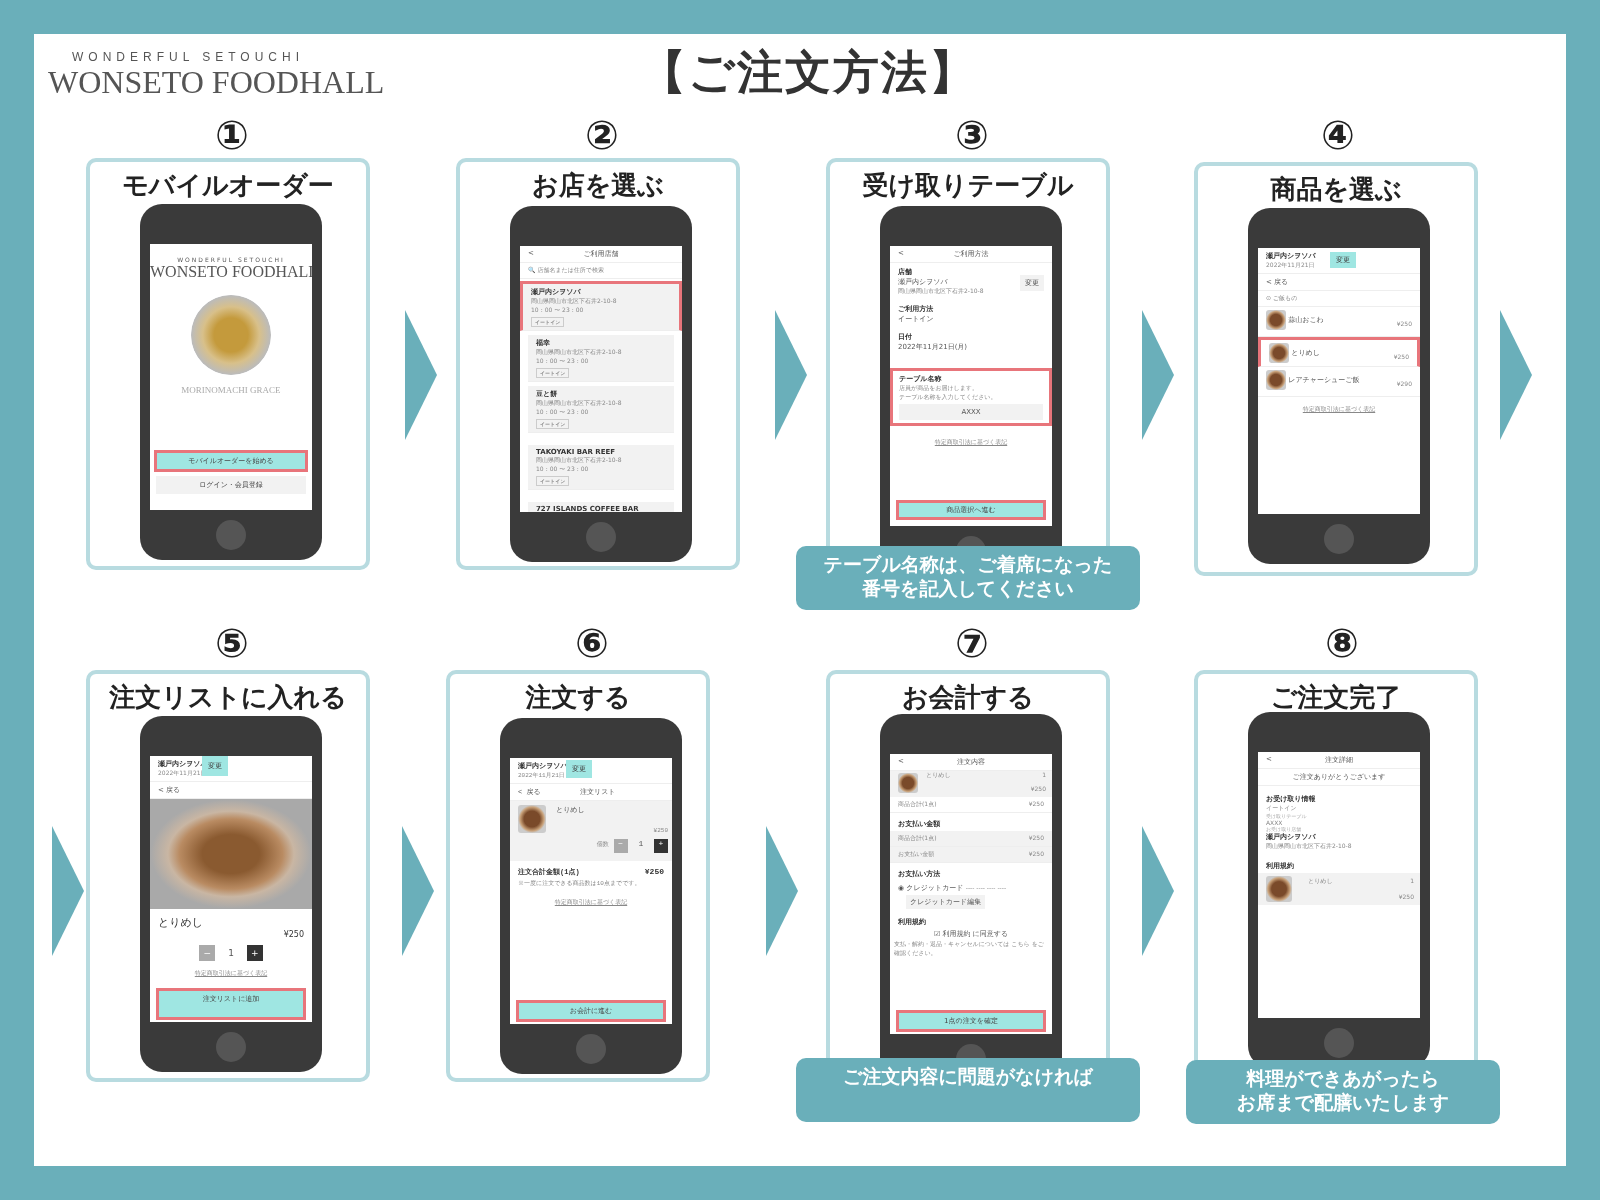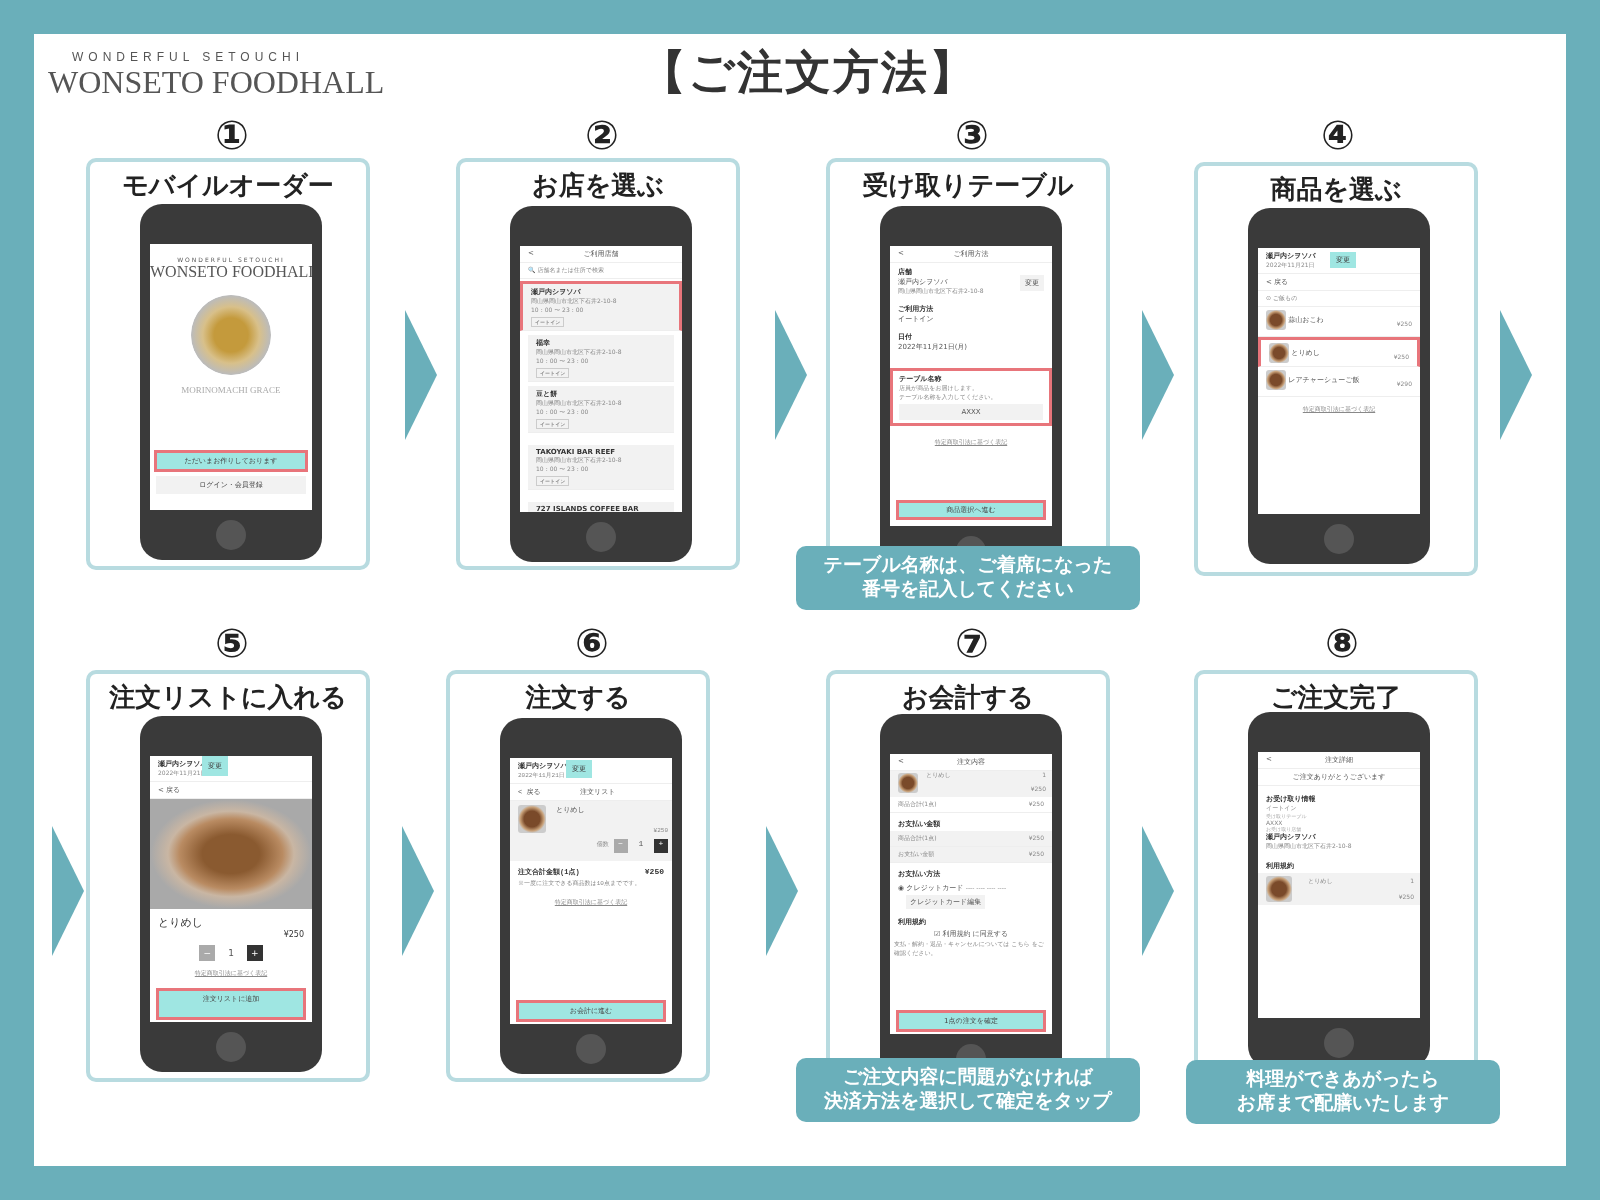--- a/index.html
+++ b/index.html
@@ -66,21 +66,21 @@
 
 <div class="step-num" style="left:192px;top:112px;">①</div>
 <div class="step-card" style="left:86px;top:158px;width:284px;height:412px;">
   <div class="step-title">モバイルオーダー</div>
   <div class="phone" style="left:50px;top:42px;width:182px;height:356px;">
     <div class="screen">
       <div class="center" style="margin-top:12px;font-size:6px;letter-spacing:2px;">WONDERFUL SETOUCHI</div>
       <div class="center" style="font-family:'Liberation Serif',serif;font-size:16px;color:#555;white-space:nowrap;">WONSETO FOODHALL</div>
       <div style="margin:14px auto 0;width:80px;height:80px;border-radius:50%;background:radial-gradient(circle,#c49a3c 30%,#d8c08a 50%,#bbb 70%,#fff 72%);"></div>
       <div class="center" style="margin-top:10px;font-family:'Liberation Serif',serif;font-size:9px;color:#aaa;">MORINOMACHI GRACE</div>
-      <div class="btn-teal hl" style="position:absolute;left:4px;right:4px;top:206px;height:22px;line-height:16px;">ただいまお作りしております</div>
+      <div class="btn-teal hl" style="position:absolute;left:4px;right:4px;top:206px;height:22px;line-height:16px;">モバイルオーダーを始める</div>
       <div class="center gray" style="position:absolute;left:6px;right:6px;top:232px;height:18px;line-height:18px;color:#444;">ログイン・会員登録</div>
     </div>
     <div class="home"></div>
   </div>
 </div>
 <div class="arrow" style="left:405px;top:310px;"></div>
 
 <div class="step-num" style="left:562px;top:112px;">②</div>
 <div class="step-card" style="left:456px;top:158px;width:284px;height:412px;">
   <div class="step-title">お店を選ぶ</div>
@@ -296,21 +296,20 @@
       <div class="bold" style="padding:8px 8px 2px;">利用規約</div>
       <div class="center"><span>☑</span> <span>利用規約 に同意する</span></div>
       <div class="small" style="padding:1px 4px;">支払・解約・返品・キャンセルについては こちら をご確認ください。</div>
       <div class="btn-teal hl" style="position:absolute;left:6px;right:6px;bottom:2px;height:22px;line-height:16px;">1点の注文を確定</div>
     </div>
     <div class="home"></div>
   </div>
 </div>
 <div class="note" style="left:796px;top:1058px;width:344px;height:64px;">
   <div>ご注文内容に問題がなければ</div>
-  <div>決済方法を選択して確定をタップ</div>
 </div>
 <div class="arrow" style="left:1142px;top:826px;"></div>
 
 <div class="step-num" style="left:1302px;top:620px;">⑧</div>
 <div class="step-card" style="left:1194px;top:670px;width:284px;height:412px;">
   <div class="step-title">ご注文完了</div>
   <div class="phone" style="left:50px;top:38px;width:182px;height:356px;">
     <div class="screen">
       <div class="row center" style="position:relative;">
         <span style="position:absolute;left:8px;">&lt;</span>

